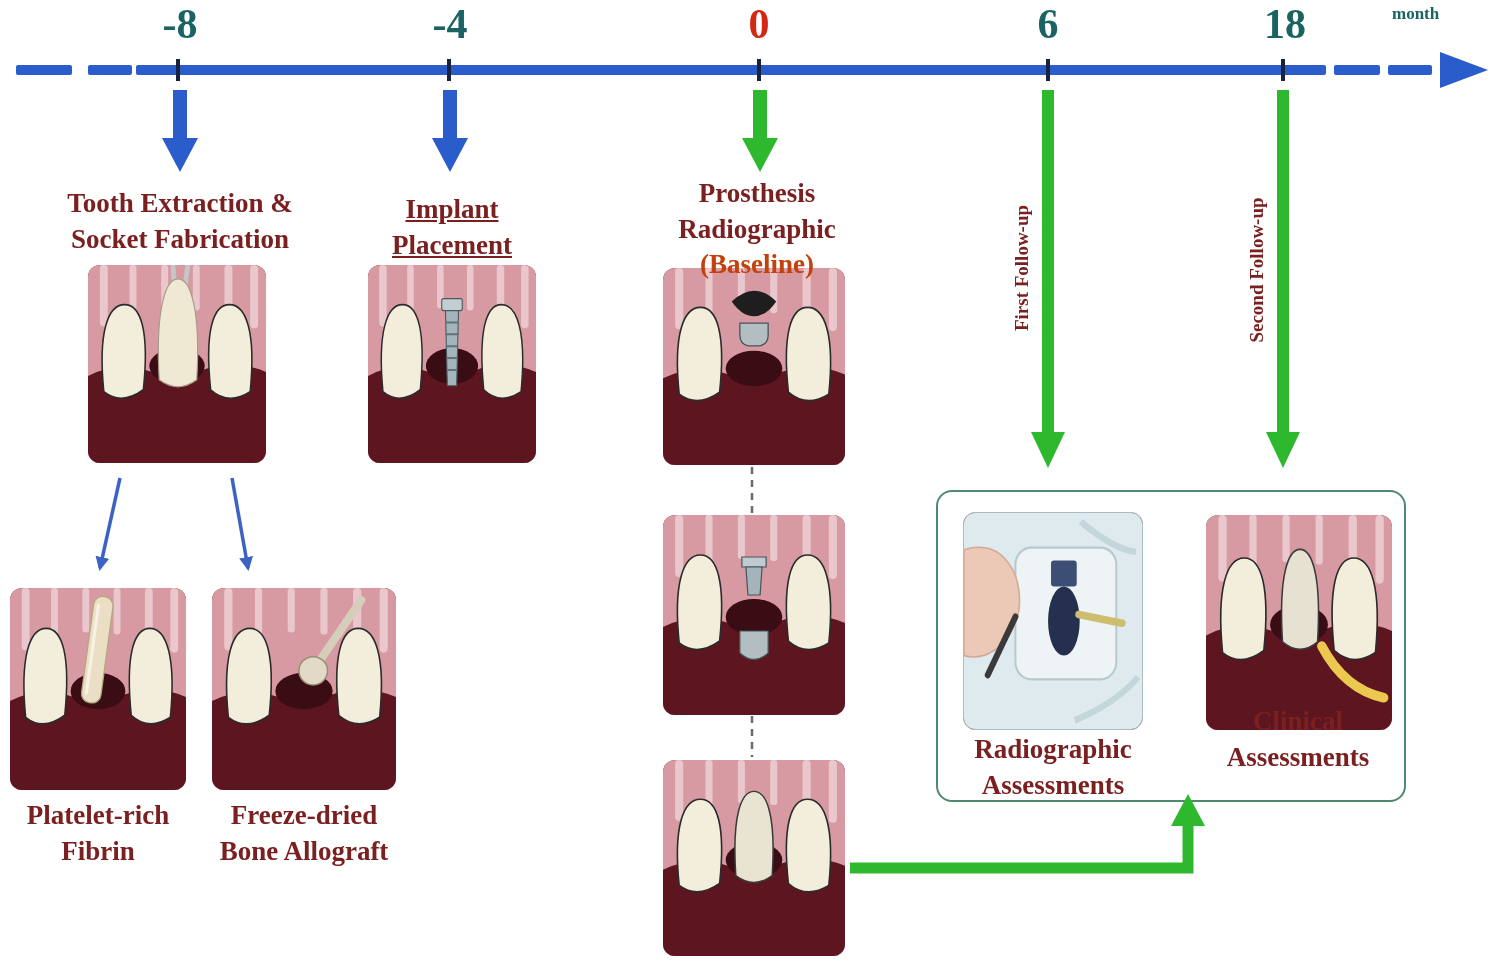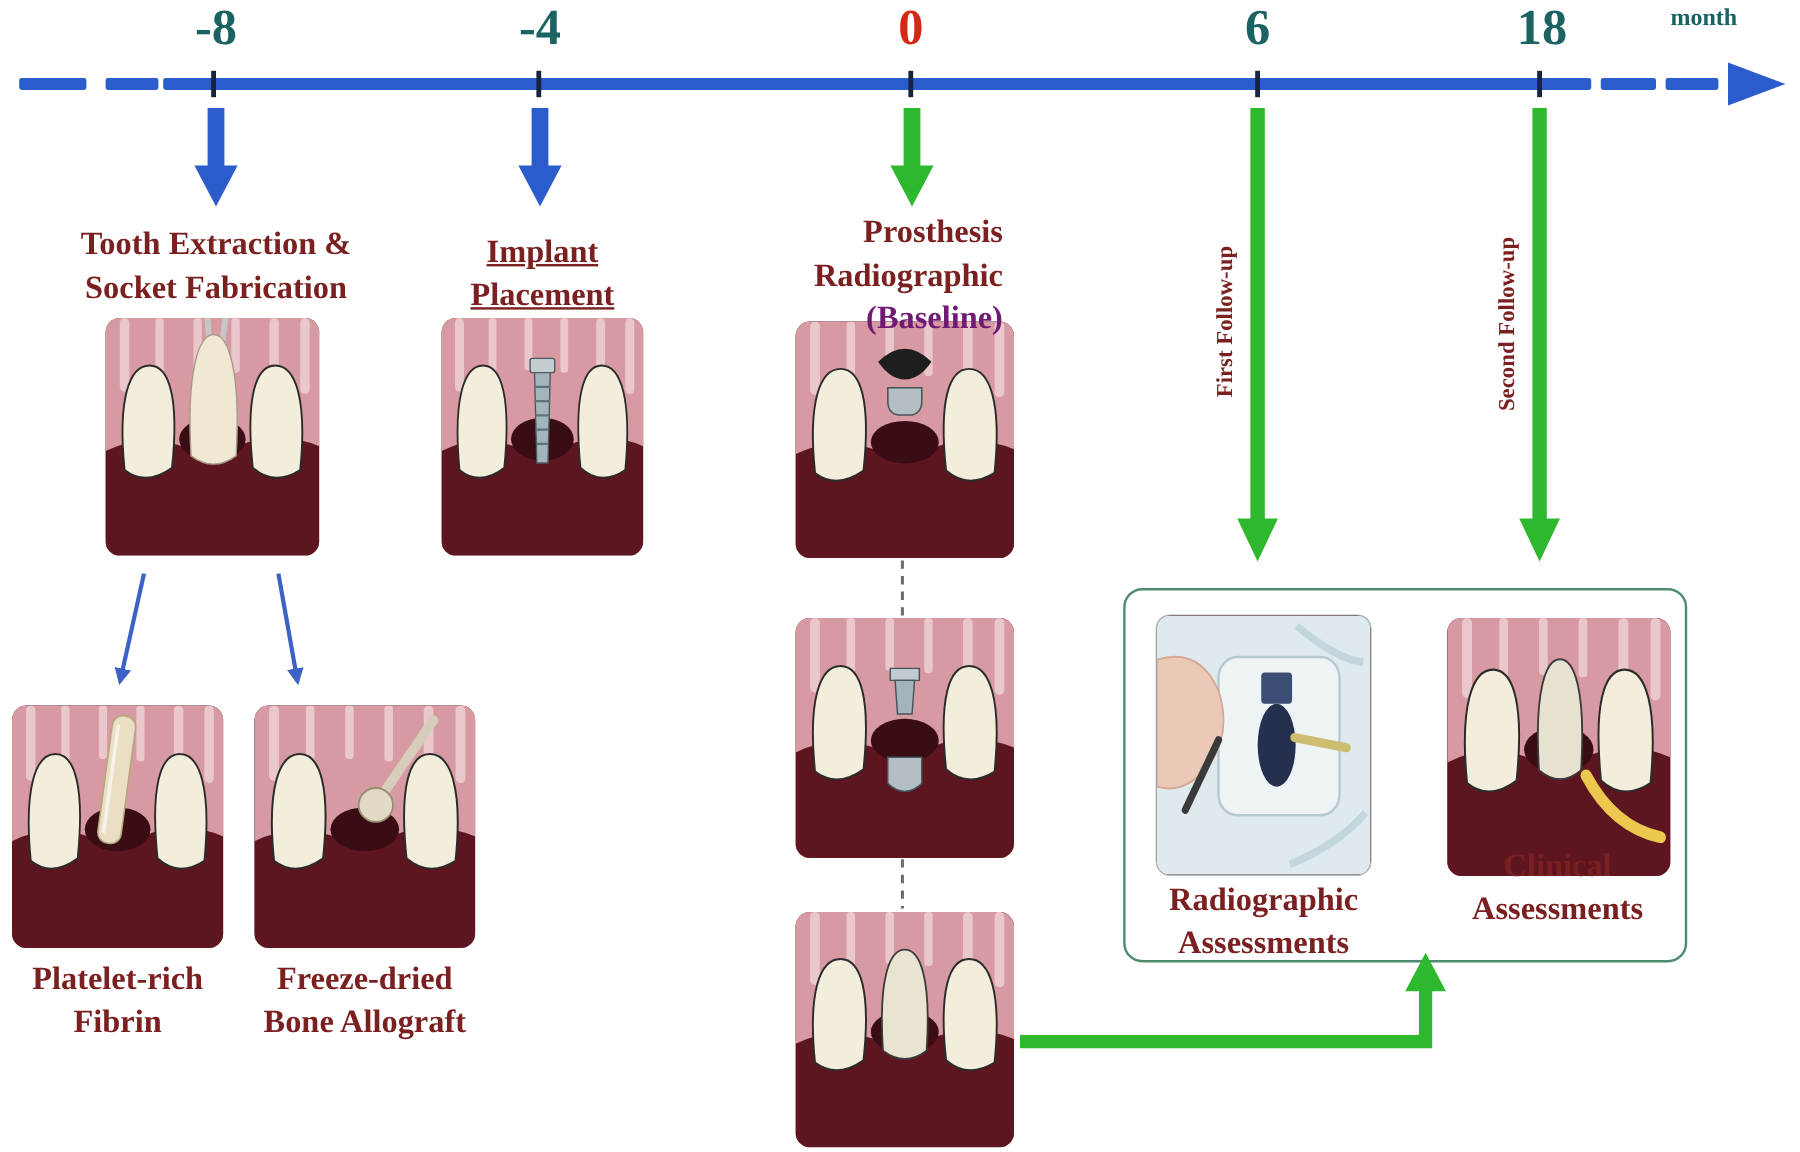--- a/index.html
+++ b/index.html
@@ -8,26 +8,26 @@
     position:relative; width:1500px; height:960px; background:#fff; overflow:hidden;
     font-family:"Liberation Serif","DejaVu Serif",serif;
   }
   
   .bar-seg { position:absolute; height:10px; background:#2a5ccc; border-radius:2px; top:65px; }
   .bar-arrowhead { position:absolute; left:1440px; top:52px; width:0; height:0;
     border-top:18px solid transparent; border-bottom:18px solid transparent; border-left:48px solid #2a5ccc; }
   .tickmark { position:absolute; width:4px; height:22px; background:#17233d; top:59px; }
   .tick-label { position:absolute; top:0; transform:translateX(-50%); font-size:42px; font-weight:bold; color:#1b6363; z-index:3; }
   .tick-label.red { color:#d42814; }
-  .unit-label { position:absolute; left:1392px; top:4px; font-size:20px; font-weight:bold; color:#1b6363; }
+  .unit-label { position:absolute; left:1392px; top:4px; font-size:17px; font-weight:bold; color:#1b6363; }
   
   .event-label { position:absolute; transform:translateX(-50%); text-align:center; font-weight:bold;
     font-size:27px; line-height:1.32; color:#7b2020; z-index:3; white-space:nowrap; }
   .event-label .line { display:block; }
-  .baseline-line { color:#701a75; }
+  .baseline-line { color:#c2410c; }
   .vlabel { position:absolute; transform:translate(-50%,-50%) rotate(-90deg); white-space:nowrap;
     font-weight:bold; font-size:19px; color:#7b2020; z-index:3; }
   
   .card { position:absolute; border-radius:12px; overflow:hidden; z-index:2; background:#5d1520; }
   .card svg { display:block; width:100%; height:100%; }
   
   .assess-box { position:absolute; left:936px; top:490px; width:470px; height:312px;
     border:2px solid #4e8a6e; border-radius:16px; background:#fff; z-index:1; }
   
   .overlay { position:absolute; left:0; top:0; z-index:4; pointer-events:none; }
@@ -58,21 +58,21 @@
   <div class="unit-label">month</div>
 
   <div class="event-label" style="left:180px; top:186px;">
     <span class="line">Tooth Extraction &amp;</span>
     <span class="line">Socket Fabrication</span>
   </div>
   <div class="event-label" style="left:452px; top:192px;text-decoration:underline;">
     <span class="line">Implant</span>
     <span class="line">Placement</span>
   </div>
-  <div class="event-label" style="left:757px; top:176px;text-align:right;">
+  <div class="event-label" style="left:757px; top:176px;">
     <span class="line">Prosthesis</span>
     <span class="line">Radiographic</span>
     <span class="line baseline-line">(Baseline)</span>
   </div>
   <div class="vlabel" style="left:1022px; top:268px;">First Follow-up</div>
   <div class="vlabel" style="left:1257px; top:270px;">Second Follow-up</div>
 
   <div class="event-label" style="left:98px; top:798px;">
     <span class="line">Platelet-rich</span>
     <span class="line">Fibrin</span>

